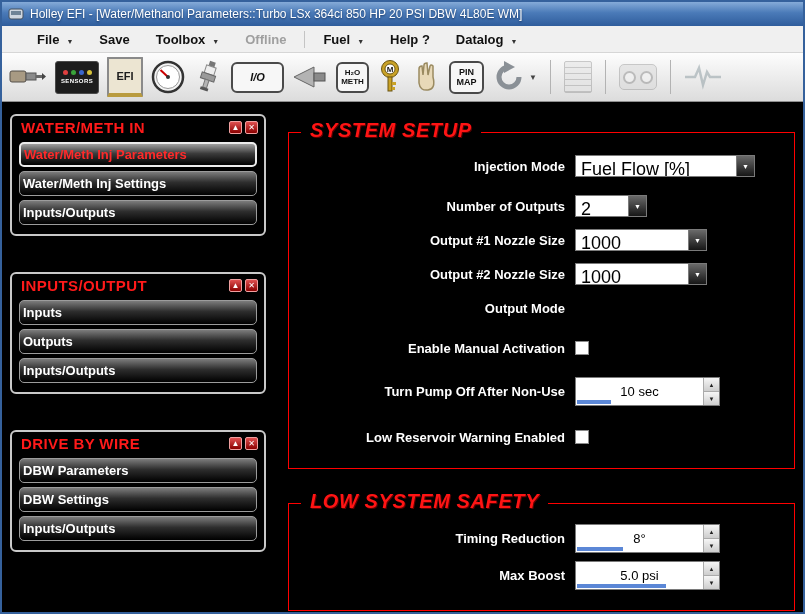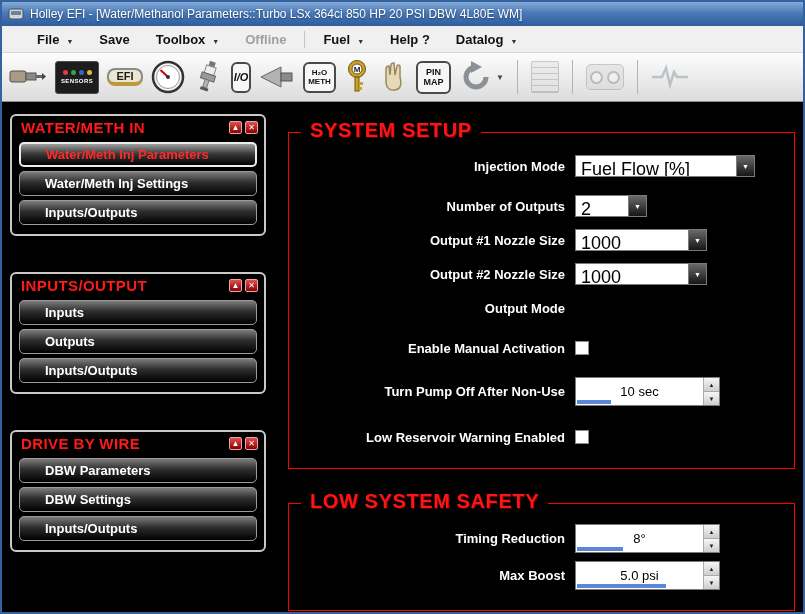--- a/index.html
+++ b/index.html
@@ -22,48 +22,48 @@
 
   
   .toolbar{height:49px;flex:0 0 auto;background:linear-gradient(#fdfdfd,#dcdcdc);border-bottom:1px solid #8f8f8f;display:flex;align-items:center;padding:0 7px;gap:8px}
   .tool{height:44px;display:flex;align-items:center;justify-content:center}
   .tool.disabled{opacity:.5}
   .tsep{width:1px;height:34px;background:#b3b3b3;margin:0 5px}
   .icon-sensors{width:44px;height:33px;background:#1d1d1d;border:1px solid #4a4a4a;border-radius:3px;display:flex;flex-direction:column;align-items:center;justify-content:center;gap:3px}
   .sensor-dots{display:flex;gap:3px}
   .sensor-dots i{width:5px;height:5px;border-radius:50%;display:block}
   .micro-label{color:#fff;font-size:6px;font-weight:bold;letter-spacing:.4px}
-  .icon-efi{width:36px;height:18px;background:#ece5d2;border:2px solid #8a8a8a;border-radius:8px;display:flex;align-items:center;justify-content:center;font-size:11px;font-weight:800;color:#1c1c1c;border-bottom:4px solid #b99b3e}
+  .icon-efi{width:36px;height:40px;background:#ece5d2;border:2px solid #8a8a8a;border-radius:1px;display:flex;align-items:center;justify-content:center;font-size:11px;font-weight:800;color:#1c1c1c;border-bottom:4px solid #b99b3e}
   .icon-sq{background:#f7f7f7;border:2px solid #4a4a4a;border-radius:6px;display:flex;flex-direction:column;align-items:center;justify-content:center;color:#111;font-weight:800}
-  .io-sq{width:20px;height:31px}
+  .io-sq{width:53px;height:31px}
   .io-text{font-size:11px;font-style:italic}
   .wm-sq{width:33px;height:31px}
   .pm-sq{width:35px;height:33px}
   .two-line{font-size:8px;line-height:9px;text-align:center;font-weight:800}
   .pm-line{font-size:9px;line-height:10px;text-align:center;font-weight:700}
   .caret-sm{font-size:8px;color:#444;margin-left:3px;align-self:center}
   .icon-notes{width:28px;height:32px;background:#e3e3e3;border:1px solid #9a9a9a;border-radius:2px;background-image:repeating-linear-gradient(#e3e3e3 0 5px,#9f9f9f 5px 6px)}
   .icon-dash{width:38px;height:26px;background:#d9d9d9;border:1px solid #9a9a9a;border-radius:5px;display:flex;align-items:center;justify-content:center;gap:4px}
   .icon-dash i{width:13px;height:13px;border:2px solid #8a8a8a;border-radius:50%;background:#f2f2f2;display:block}
 
   
   .content{flex:1;display:flex;background:#000;overflow:hidden}
   .sidebar{width:268px;flex:0 0 auto;padding:12px 0 0 8px}
   .panel{width:256px;border:2px solid #c9c9c9;border-radius:6px;background:#000;margin-bottom:36px;padding-bottom:5px}
   .panel-header{display:flex;align-items:center;justify-content:space-between;padding:3px 6px 2px 9px}
   .panel-title{color:#ff1a1a;font-size:15px;font-weight:bold;letter-spacing:.4px}
   .pbtns{display:flex;gap:3px}
   .pbtn{width:13px;height:13px;background:linear-gradient(#e05050,#8a0000);border:1px solid #f0a0a0;border-radius:2px;color:#fff;font-size:8px;line-height:12px;text-align:center}
-  .side-btn{height:25px;margin:4px 7px;border:1px solid #9c9c9c;border-radius:5px;background:linear-gradient(#7c7c7c,#2e2e2e 45%,#000);color:#fff;font-size:13px;font-weight:bold;display:flex;align-items:center;padding-left:25px;white-space:nowrap}
+  .side-btn{height:25px;margin:4px 7px;border:1px solid #9c9c9c;border-radius:5px;background:linear-gradient(#7c7c7c,#2e2e2e 45%,#000);color:#fff;font-size:13px;font-weight:bold;display:flex;align-items:center;padding-left:3px;white-space:nowrap}
   .side-btn.active{border:2px solid #ececec;color:#ff2a2a;background:linear-gradient(#a0a0a0,#3c3c3c 45%,#000)}
 
   .main{flex:1;padding:30px 8px 0 18px}
   .group-box{position:relative;border:1px solid #ff0000;padding:20px 0 18px 0}
   .group-box.safety{margin-top:34px;padding-bottom:20px}
-  .group-title{position:absolute;top:-14px;left:12px;background:#000;padding:0 9px;color:#ff1414;font-size:20px;font-weight:800;letter-spacing:.6px;text-shadow:1px 1px 0 #5c0000;white-space:nowrap}
+  .group-title{position:absolute;top:-14px;left:12px;background:#000;padding:0 9px;color:#ff1414;font-size:20px;font-weight:800;font-style:italic;letter-spacing:.6px;text-shadow:1px 1px 0 #5c0000;white-space:nowrap}
   .row{display:flex;align-items:center;min-height:26px}
   .mb8{margin-bottom:8px}.mb14{margin-bottom:14px}.mb16{margin-bottom:16px}.mb18{margin-bottom:18px}.mb0{margin-bottom:0}
   .flabel{flex:0 0 276px;text-align:right;color:#fff;font-size:13px;font-weight:bold;margin-right:10px;white-space:nowrap}
   .dropdown{display:flex;height:22px;background:#fff;border:1px solid #7a7a7a}
   .dd-val{flex:1;font-size:18px;color:#000;padding:3px 4px 10px 5px;white-space:nowrap;overflow:hidden}
   .dd-btn{flex:0 0 18px;background:linear-gradient(#6a6a6a,#161616);border-left:1px solid #7a7a7a;display:flex;align-items:center;justify-content:center}
   .dd-btn::after{content:"▼";color:#fff;font-size:7px}
   .w-lg{width:180px}.w-md{width:132px}.w-sm{width:72px}
   .checkbox{width:14px;height:14px;background:#fff;border:1px solid #8a8a8a;display:block}
   .spinbox{position:relative;width:145px;height:29px;background:#fff;border:1px solid #7a7a7a;display:flex}

